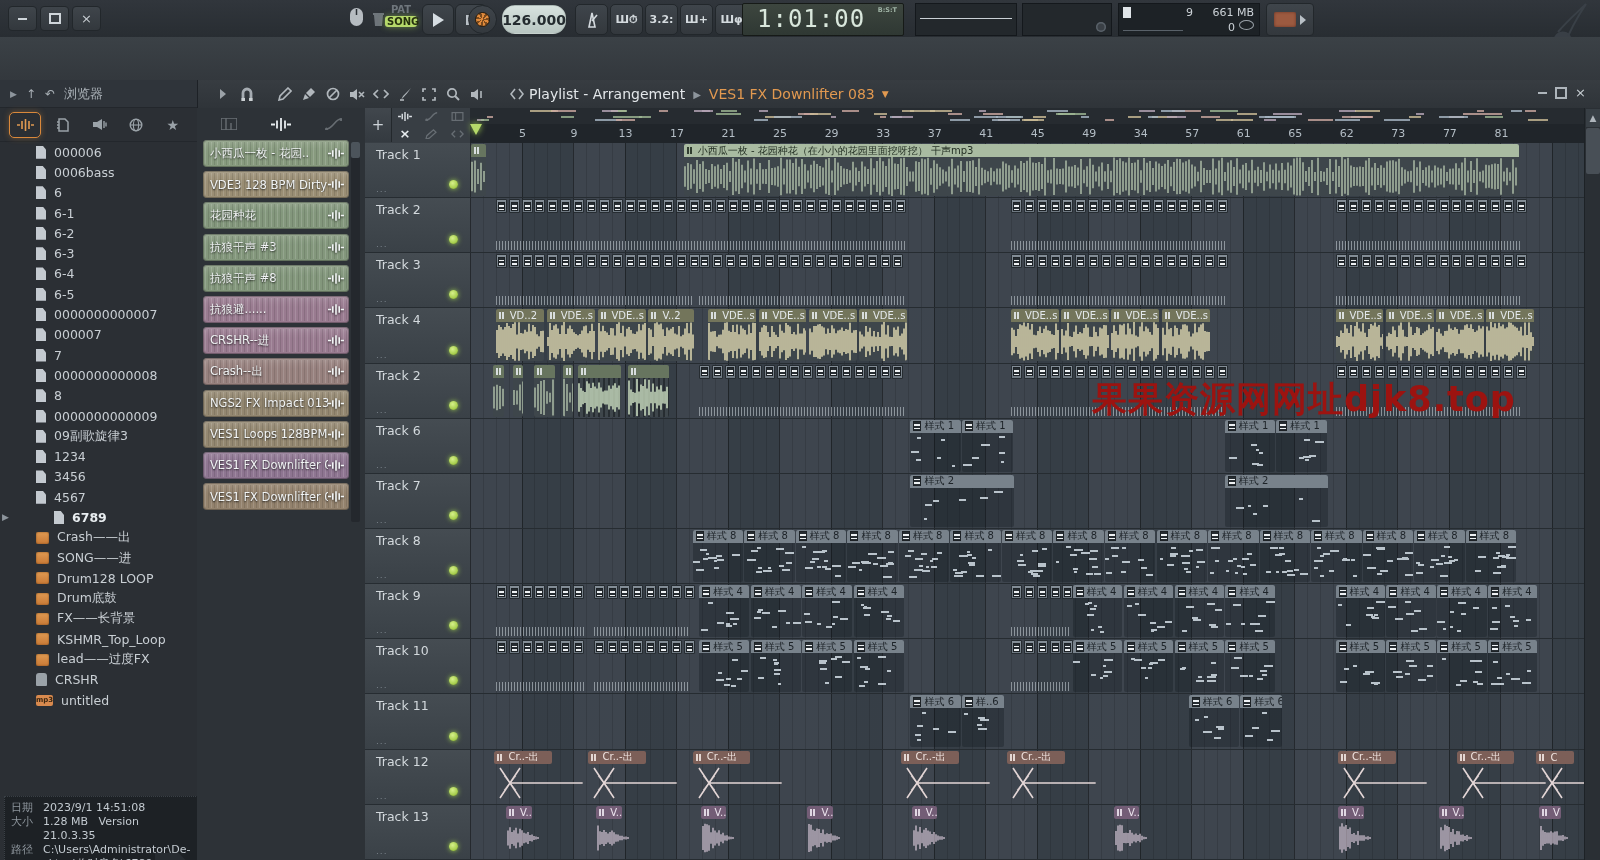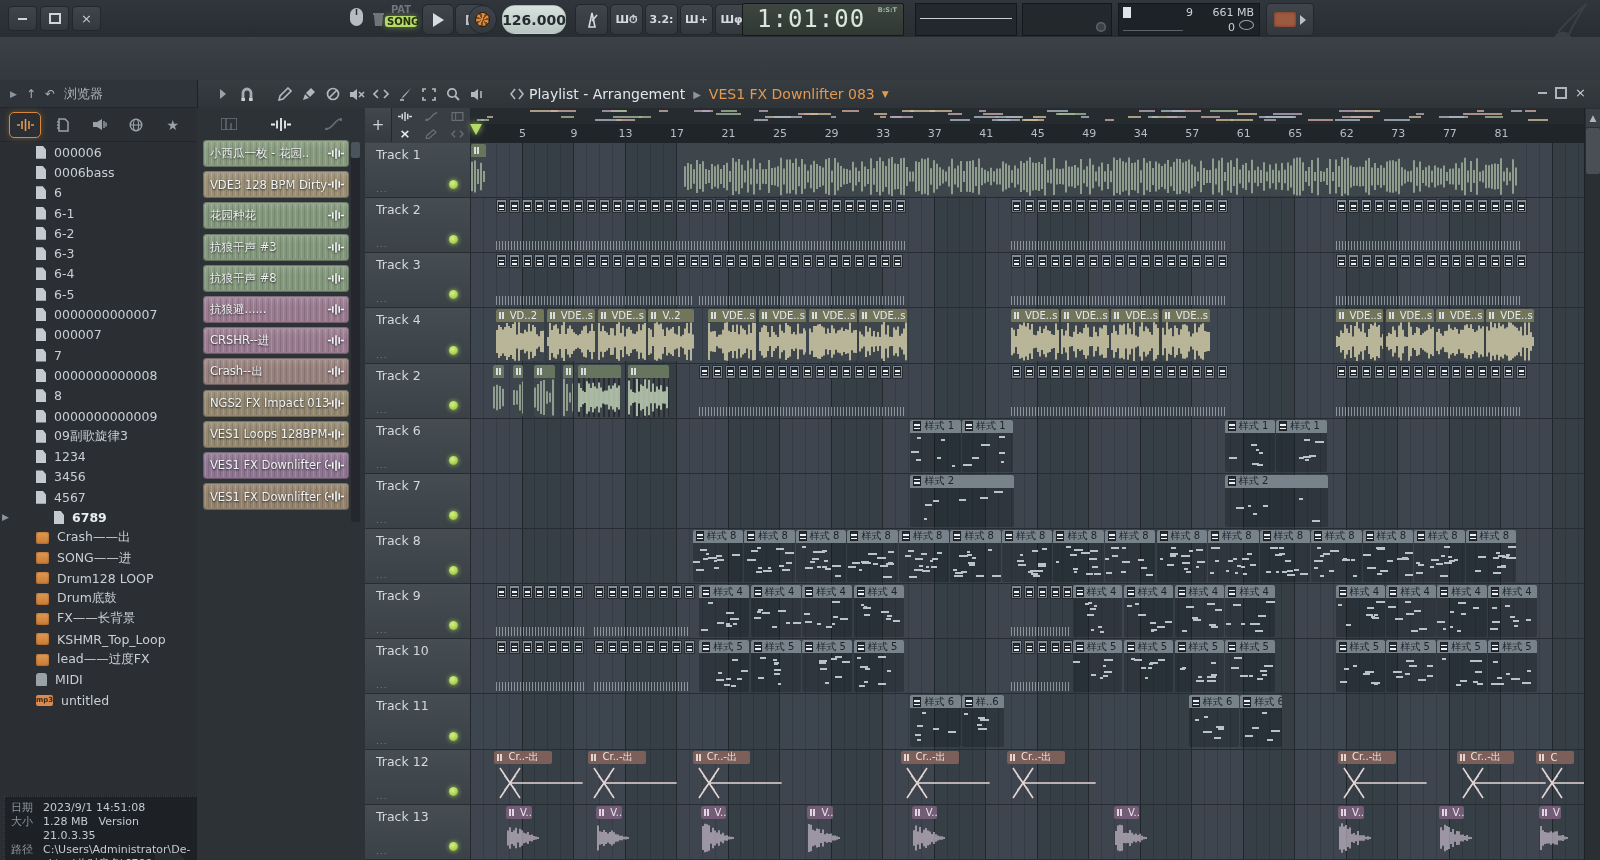--- a/index.html
+++ b/index.html
@@ -538,21 +538,21 @@
         <div class="brow">
           <div class="ic-clip"></div>
           <span>KSHMR_Top_Loop</span>
         </div>
         <div class="brow">
           <div class="ic-clip"></div>
           <span>lead——过度FX</span>
         </div>
         <div class="brow">
           <div class="ic-bin"></div>
-          <span>MIDI</span>
+          <span>CRSHR</span>
         </div>
         <div class="brow">
           <div class="ic-mp3">mp3</div>
           <span>untitled</span>
         </div>
       </div>
     <div class="abs" id="binfo">
       <div><span class="lbl">日期</span><span class="val">2023/9/1 14:51:08</span></div>
       <div><span class="lbl">大小</span><span class="val"><span>1.28 MB</span>&nbsp;&nbsp;&nbsp;<span>Version 21.0.3.35</span></span></div>
       <div><span class="lbl">路径</span><span class="val"><span>C:\Users\Administrator\De-</span><br><span>sktop\临时音色\6789.flp</span></span></div>
@@ -843,20 +843,24 @@
               <div class="chead" style="background: rgb(103, 117, 95); color: rgb(228, 233, 236);">
                 <span class="cmark"></span>
               </div>
               <div class="cbody">
                 <svg width="15.744000000000003" height="39" style="position:absolute;left:0;top:0">
                   <path d="M1 4.7V34.3M4 3.5V35.5M7 11.9V27.1M10 5.7V33.3M13 13.9V25.1" stroke="#c6d8bc" stroke-width="1.2"></path>
                 </svg>
               </div>
             </div>
             <div class="clip" style="left: 213.808px; width: 834.912px; background: rgb(62, 70, 75);">
+              <div class="chead" style="background: rgb(169, 187, 161); color: rgb(36, 48, 36);">
+                <span class="cmark"></span>
+                <span>小西瓜一枚 - 花园种花（在小小的花园里面挖呀挖） 干声mp3</span>
+              </div>
               <div class="cbody">
                 <svg width="834.9120000000001" height="39" style="position:absolute;left:0;top:0">
                   <path d="M1 9.2V29.8M4 6.0V33.0M7 7.2V31.8M10 12.2V26.8M13 3.0V36.0M16 7.1V31.9M19 4.3V34.7M22 12.0V27.0M25 13.1V25.9M28 6.9V32.1M31 9.3V29.7M34 7.5V31.5M37 12.1V26.9M40 8.0V31.0M43 5.7V33.3M46 13.9V25.1M49 0.9V38.1M52 4.7V34.3M55 1.9V37.1M58 7.8V31.2M61 13.5V25.5M64 3.6V35.4M67 11.4V27.6M70 1.6V37.4M73 12.2V26.8M76 6.0V33.0M79 12.2V26.8M82 12.1V26.9M85 2.9V36.1M88 11.0V28.0M91 10.6V28.4M94 9.2V29.8M97 0.8V38.2M100 11.5V27.5M103 2.6V36.4M106 2.4V36.6M109 6.0V33.0M112 1.6V37.4M115 9.7V29.3M118 2.1V36.9M121 7.3V31.7M124 13.6V25.4M127 7.7V31.3M130 3.7V35.3M133 6.9V32.1M136 9.1V29.9M139 10.6V28.4M142 2.2V36.8M145 0.9V38.1M148 13.5V25.5M151 0.9V38.1M154 5.5V33.5M157 9.1V29.9M160 11.6V27.4M163 12.1V26.9M166 13.3V25.7M169 4.7V34.3M172 10.6V28.4M175 13.9V25.1M178 4.5V34.5M181 9.6V29.4M184 12.1V26.9M187 1.3V37.7M190 11.3V27.7M193 4.1V34.9M196 0.4V38.6M199 4.3V34.7M202 9.1V29.9M205 1.4V37.6M208 0.0V39.0M211 6.4V32.6M214 7.0V32.0M217 1.3V37.7M220 0.7V38.3M223 10.1V28.9M226 14.4V24.6M229 14.6V24.4M232 4.3V34.7M235 5.0V34.0M238 1.4V37.6M241 2.3V36.7M244 0.8V38.2M247 11.2V27.8M250 3.3V35.7M253 6.7V32.3M256 10.3V28.7M259 12.6V26.4M262 14.4V24.6M265 9.6V29.4M268 1.8V37.2M271 11.6V27.4M274 8.6V30.4M277 4.0V35.0M280 14.0V25.0M283 4.2V34.8M286 3.9V35.1M289 3.3V35.7M292 9.9V29.1M295 1.4V37.6M298 10.8V28.2M301 12.8V26.2M304 14.2V24.8M307 10.8V28.2M310 14.2V24.8M313 11.6V27.4M316 11.5V27.5M319 4.5V34.5M322 6.6V32.4M325 8.2V30.8M328 13.2V25.8M331 8.5V30.5M334 11.5V27.5M337 4.1V34.9M340 6.0V33.0M343 3.7V35.3M346 0.3V38.7M349 5.5V33.5M352 5.9V33.1M355 4.9V34.1M358 7.0V32.0M361 0.4V38.6M364 13.2V25.8M367 12.5V26.5M370 1.1V37.9M373 11.6V27.4M376 12.0V27.0M379 11.5V27.5M382 3.5V35.5M385 9.6V29.4M388 9.4V29.6M391 8.0V31.0M394 10.5V28.5M397 1.9V37.1M400 12.8V26.2M403 9.2V29.8M406 1.6V37.4M409 7.7V31.3M412 14.6V24.4M415 9.6V29.4M418 5.5V33.5M421 14.3V24.7M424 7.1V31.9M427 13.7V25.3M430 0.6V38.4M433 2.9V36.1M436 1.3V37.7M439 4.2V34.8M442 5.6V33.4M445 0.6V38.4M448 6.1V32.9M451 5.5V33.5M454 2.8V36.2M457 13.2V25.8M460 0.9V38.1M463 5.8V33.2M466 3.9V35.1M469 11.1V27.9M472 4.4V34.6M475 6.5V32.5M478 9.1V29.9M481 6.8V32.2M484 3.1V35.9M487 9.8V29.2M490 5.1V33.9M493 1.8V37.2M496 2.0V37.0M499 5.6V33.4M502 4.2V34.8M505 2.5V36.5M508 7.6V31.4M511 9.5V29.5M514 14.7V24.3M517 3.7V35.3M520 11.1V27.9M523 13.0V26.0M526 13.1V25.9M529 1.6V37.4M532 11.5V27.5M535 3.4V35.6M538 0.8V38.2M541 15.0V24.0M544 5.6V33.4M547 3.2V35.8M550 10.0V29.0M553 1.2V37.8M556 12.6V26.4M559 7.7V31.3M562 5.9V33.1M565 13.5V25.5M568 2.7V36.3M571 13.3V25.7M574 9.8V29.2M577 13.0V26.0M580 5.2V33.8M583 14.7V24.3M586 7.4V31.6M589 12.7V26.3M592 6.6V32.4M595 13.5V25.5M598 5.9V33.1M601 12.7V26.3M604 5.6V33.4M607 8.4V30.6M610 1.5V37.5M613 0.4V38.6M616 0.4V38.6M619 5.2V33.8M622 14.1V24.9M625 10.1V28.9M628 3.1V35.9M631 15.1V23.9M634 0.8V38.2M637 13.9V25.1M640 14.7V24.3M643 11.1V27.9M646 2.0V37.0M649 14.9V24.1M652 2.6V36.4M655 9.0V30.0M658 0.1V38.9M661 2.2V36.8M664 0.8V38.2M667 8.6V30.4M670 10.0V29.0M673 10.3V28.7M676 9.5V29.5M679 9.9V29.1M682 3.6V35.4M685 1.1V37.9M688 10.5V28.5M691 6.0V33.0M694 11.0V28.0M697 8.3V30.7M700 10.8V28.2M703 4.4V34.6M706 3.6V35.4M709 3.3V35.7M712 4.5V34.5M715 1.8V37.2M718 10.3V28.7M721 12.6V26.4M724 14.2V24.8M727 13.7V25.3M730 3.2V35.8M733 10.2V28.8M736 4.4V34.6M739 13.0V26.0M742 10.3V28.7M745 8.4V30.6M748 13.4V25.6M751 8.6V30.4M754 10.5V28.5M757 11.5V27.5M760 8.4V30.6M763 15.1V23.9M766 11.8V27.2M769 11.6V27.4M772 6.3V32.7M775 11.3V27.7M778 5.4V33.6M781 0.7V38.3M784 13.6V25.4M787 4.0V35.0M790 13.0V26.0M793 1.3V37.7M796 14.8V24.2M799 13.4V25.6M802 7.8V31.2M805 8.3V30.7M808 7.2V31.8M811 6.4V32.6M814 7.0V32.0M817 1.3V37.7M820 14.4V24.6M823 10.7V28.3M826 15.2V23.8M829 2.2V36.8M832 10.4V28.6" stroke="#c6d8bc" stroke-width="1.2"></path>
                 </svg>
               </div>
             </div>
           </div>
         </div>
         <div class="trow">
           <div class="thead">
@@ -2953,13 +2957,14 @@
             </div>
           </div>
         </div>
       </div>
     <div id="vscroll">
         <div class="up">▲</div>
         <div class="thumb"></div>
       </div>
   </div>
 
+  <div class="abs" id="watermark">果果资源网网址djk8.top</div>
 </div>
 
 </body></html>

